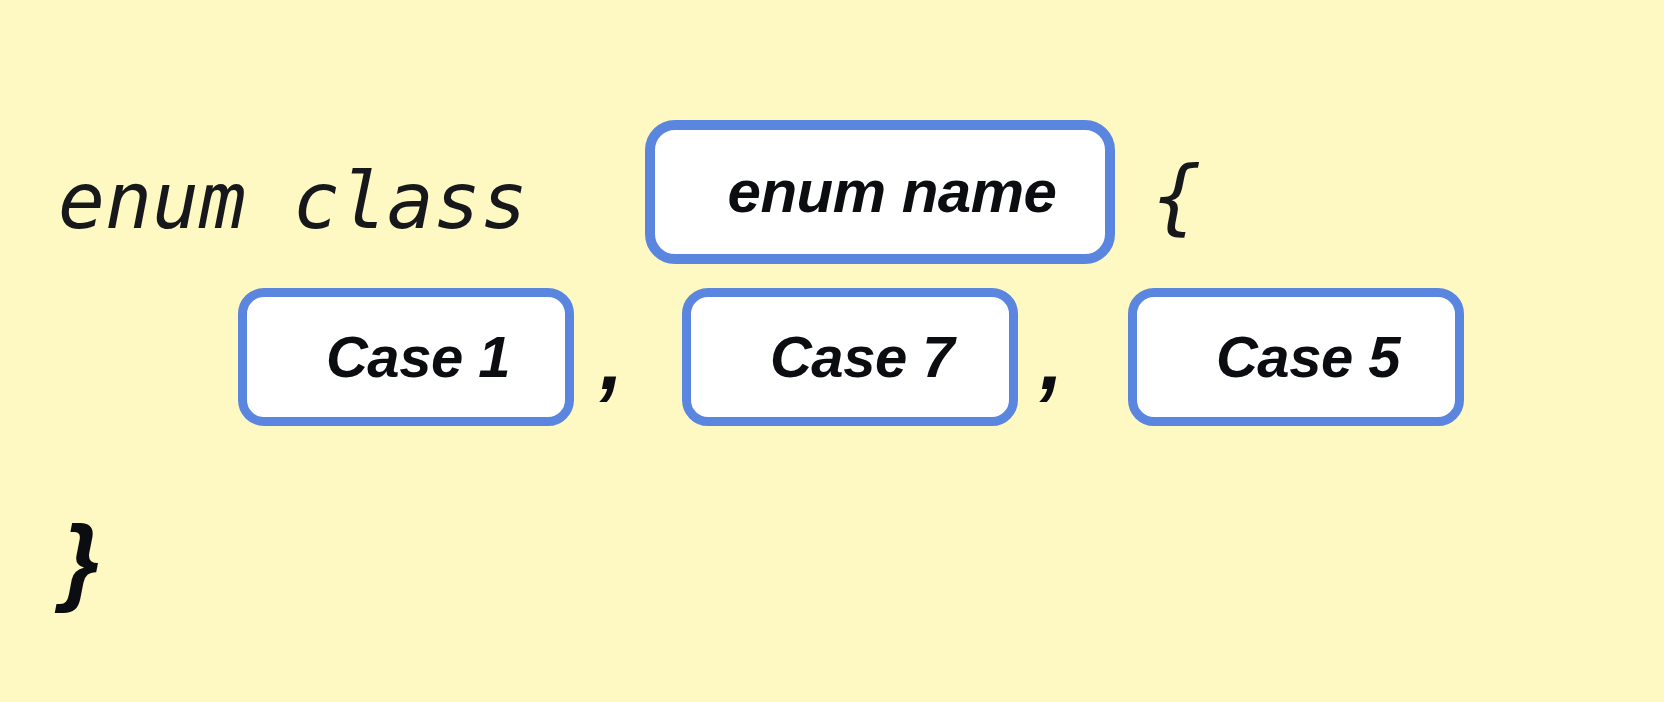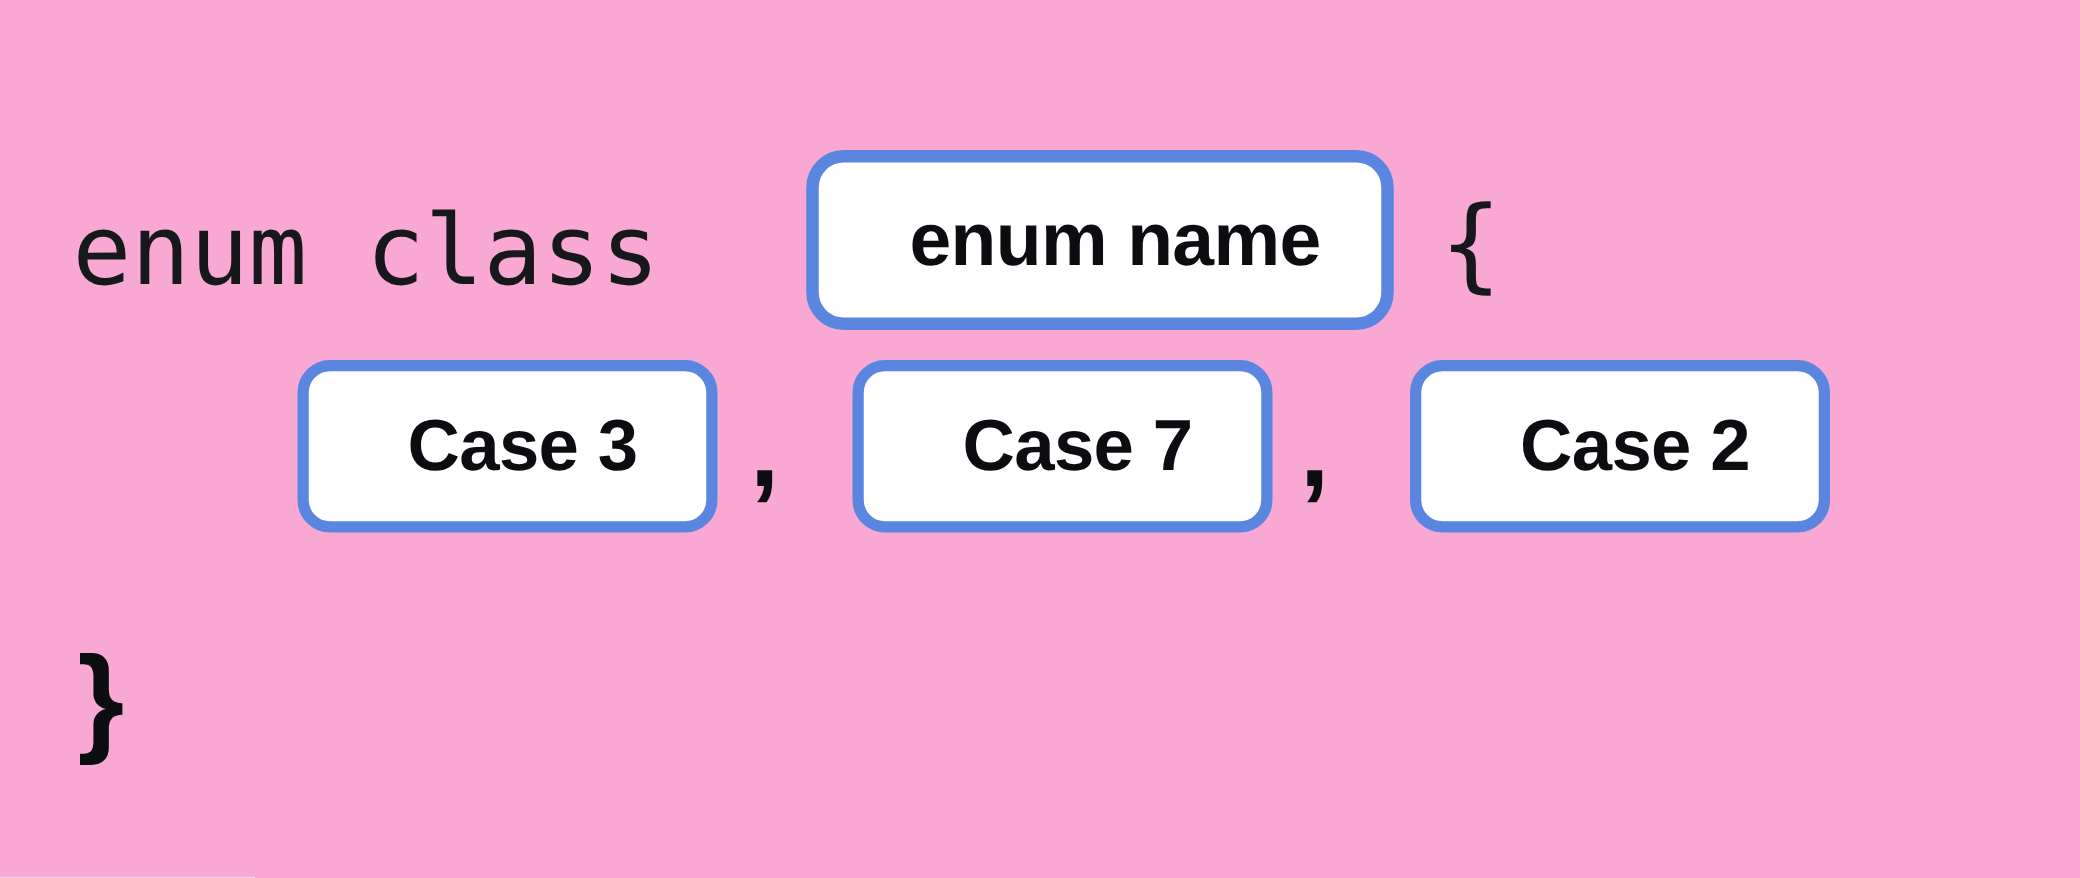--- a/index.html
+++ b/index.html
@@ -6,23 +6,24 @@
   html, body {
     margin: 0;
     padding: 0;
     background: #ffffff;
   }
 
   #canvas {
     position: relative;
     width: 1664px;
     height: 702px;
-    background: #f9a8d4;
+    background: #fef9c3;
     overflow: hidden;
     font-family: "Liberation Sans", sans-serif;
+    font-style: italic;
     -webkit-font-smoothing: antialiased;
   }
 
   
   .node {
     position: absolute;
     white-space: nowrap;
   }
 
   
@@ -95,30 +96,30 @@
 
   <div class="node code-text" style="left:58px; top:162px;">enum class</div>
 
   <div class="slot enum-name" style="left:645px; top:120px; width:470px; height:144px; border-color:#5b86e0;">
     <span class="slot-label">enum name</span>
   </div>
 
   <div class="node brace-open" style="left:1152px; top:155px;">{</div>
 
   <div class="slot case-slot" style="left:238px; top:288px; width:336px; height:138px; border-color:#5b86e0;">
-    <span class="slot-label">Case 3</span>
+    <span class="slot-label">Case 1</span>
   </div>
 
   <div class="node comma" style="left:600px; top:318px;">,</div>
 
   <div class="slot case-slot" style="left:682px; top:288px; width:336px; height:138px; border-color:#5b86e0;">
     <span class="slot-label">Case 7</span>
   </div>
 
   <div class="node comma" style="left:1040px; top:318px;">,</div>
 
   <div class="slot case-slot" style="left:1128px; top:288px; width:336px; height:138px; border-color:#5b86e0;">
-    <span class="slot-label">Case 2</span>
+    <span class="slot-label">Case 5</span>
   </div>
 
   <div class="node brace-close" style="left:62px; top:512px;">}</div>
 
 </div>
 
 </body></html>

